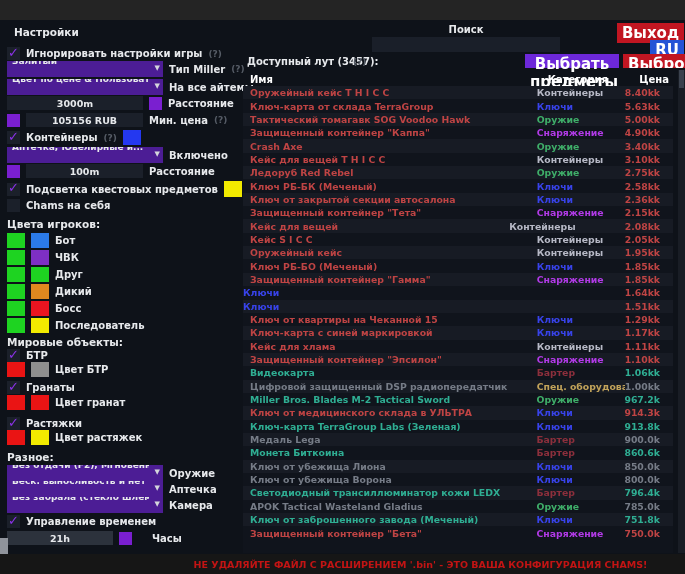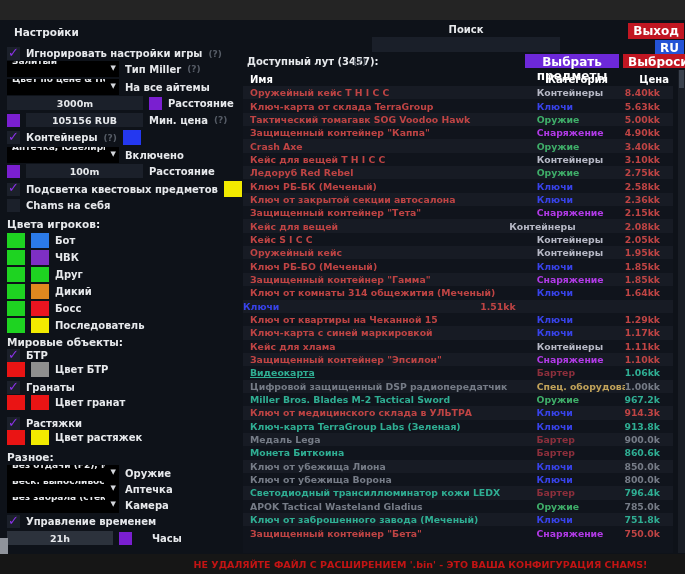--- a/index.html
+++ b/index.html
@@ -10,33 +10,33 @@
     font-family:"DejaVu Sans","Liberation Sans",sans-serif;
     color:#e7e9ec; font-size:10px;
   }
   .topstrip { position:absolute; left:0; top:0; width:685px; height:20px; background:#242424; }
 
   
   .hdr-title { position:absolute; left:14px; top:26px; font-weight:700; font-size:10.5px; }
   .search-wrap { position:absolute; left:372px; top:24px; width:188px; }
   .search-label { display:block; text-align:center; font-weight:700; font-size:10px; margin-bottom:2px; }
   .search-input { width:188px; height:15px; background:#1a1f29; border:none; outline:none; color:#e7e9ec; font-family:inherit; font-size:10px; padding:0 5px; }
-  .btn { border:none; color:#fff; font-weight:700; font-size:12px; font-family:inherit; cursor:pointer; padding:1px 5px; }
+  .btn { border:none; color:#fff; font-weight:700; font-size:15px; font-family:inherit; cursor:pointer; padding:1px 5px; }
   .btn-exit { position:absolute; right:1px; top:23px; background:#c11622; }
   .btn-lang { position:absolute; right:1px; top:40px; background:#2453d6; }
 
   
   .settings { position:absolute; left:0; top:20px; width:242px; height:534px; }
   .row { position:absolute; left:7px; display:flex; align-items:center; gap:6px; }
   .chk { width:13px; height:13px; background:#1b202a; display:flex; align-items:center; justify-content:center; flex:0 0 auto; }
   .chk .mark { color:#8b31e8; font-size:13px; font-weight:700; line-height:10px; display:none; transform:translateY(-1px); }
   .chk.on .mark { display:block; }
   .lbl { font-weight:700; font-size:10px; white-space:nowrap; }
   .help { color:#565c66; font-weight:700; font-size:9px; }
-  .dd { position:relative; width:112px; height:14px; background:#000000; display:flex; align-items:center; padding:0 14px 16px 5px; flex:0 0 auto; overflow:hidden; }
+  .dd { position:relative; width:156px; height:14px; background:#4c1d95; display:flex; align-items:center; padding:0 14px 16px 5px; flex:0 0 auto; overflow:hidden; }
   .dd .val { font-weight:700; font-size:9px; white-space:nowrap; overflow:hidden; }
   .dd .arrow { position:absolute; right:3px; top:3px; font-size:7px; color:#d4d7dc; }
   .inp { height:14px; background:#1b202a; color:#e7e9ec; font-weight:700; font-size:9.5px; display:flex; align-items:center; justify-content:center; flex:0 0 auto; }
   .sw { width:13px; height:13px; flex:0 0 auto; }
   .sw-big { width:18px; height:15px; flex:0 0 auto; }
   .sect { position:absolute; left:7px; font-weight:700; font-size:10.5px; }
   .lefthumb { position:absolute; left:0; top:538px; width:8px; height:17px; background:#8f939b; }
 
   
   .loot { position:absolute; left:243px; top:53px; width:442px; height:500px; }
@@ -344,27 +344,26 @@
         <div class="c-name" style="color: rgb(191, 68, 68);">Ключ РБ-БО (Меченый)</div>
         <div class="c-cat" style="color: rgb(56, 67, 234);">Ключи</div>
         <div class="c-price" style="color: rgb(191, 68, 68);">1.85kk</div>
       </div>
       <div class="trow alt">
         <div class="c-name" style="color: rgb(191, 68, 68);">Защищенный контейнер "Гамма"</div>
         <div class="c-cat" style="color: rgb(177, 58, 230);">Снаряжение</div>
         <div class="c-price" style="color: rgb(191, 68, 68);">1.85kk</div>
       </div>
       <div class="trow">
-        <div class="c-name" style="color: rgb(191, 68, 68);">Ключ от комнаты 314 общежития (Меченый)</div>
         <div class="c-cat" style="color: rgb(56, 67, 234);">Ключи</div>
         <div class="c-price" style="color: rgb(191, 68, 68);">1.64kk</div>
       </div>
       <div class="trow alt">
         <div class="c-cat" style="color: rgb(56, 67, 234);">Ключи</div>
-        <div class="c-price" style="color: rgb(191, 68, 68); text-align: center;">1.51kk</div>
+        <div class="c-price" style="color: rgb(191, 68, 68);">1.51kk</div>
       </div>
       <div class="trow">
         <div class="c-name" style="color: rgb(191, 68, 68);">Ключ от квартиры на Чеканной 15</div>
         <div class="c-cat" style="color: rgb(56, 67, 234);">Ключи</div>
         <div class="c-price" style="color: rgb(191, 68, 68);">1.29kk</div>
       </div>
       <div class="trow alt">
         <div class="c-name" style="color: rgb(191, 68, 68);">Ключ-карта с синей маркировкой</div>
         <div class="c-cat" style="color: rgb(56, 67, 234);">Ключи</div>
         <div class="c-price" style="color: rgb(191, 68, 68);">1.17kk</div>
@@ -373,21 +372,21 @@
         <div class="c-name" style="color: rgb(191, 68, 68);">Кейс для хлама</div>
         <div class="c-cat" style="color: rgb(183, 185, 198);">Контейнеры</div>
         <div class="c-price" style="color: rgb(191, 68, 68);">1.11kk</div>
       </div>
       <div class="trow alt">
         <div class="c-name" style="color: rgb(191, 68, 68);">Защищенный контейнер "Эпсилон"</div>
         <div class="c-cat" style="color: rgb(177, 58, 230);">Снаряжение</div>
         <div class="c-price" style="color: rgb(191, 68, 68);">1.10kk</div>
       </div>
       <div class="trow">
-        <div class="c-name" style="color: rgb(47, 174, 147); text-decoration: underline;">Видеокарта</div>
+        <div class="c-name" style="color: rgb(47, 174, 147);">Видеокарта</div>
         <div class="c-cat" style="color: rgb(140, 47, 60);">Бартер</div>
         <div class="c-price" style="color: rgb(47, 174, 147);">1.06kk</div>
       </div>
       <div class="trow alt">
         <div class="c-name" style="color: rgb(118, 124, 135);">Цифровой защищенный DSP радиопередатчик</div>
         <div class="c-cat" style="color: rgb(194, 163, 90);">Спец. оборудование</div>
         <div class="c-price" style="color: rgb(118, 124, 135);">1.00kk</div>
       </div>
       <div class="trow">
         <div class="c-name" style="color: rgb(47, 174, 147);">Miller Bros. Blades M-2 Tactical Sword</div>

